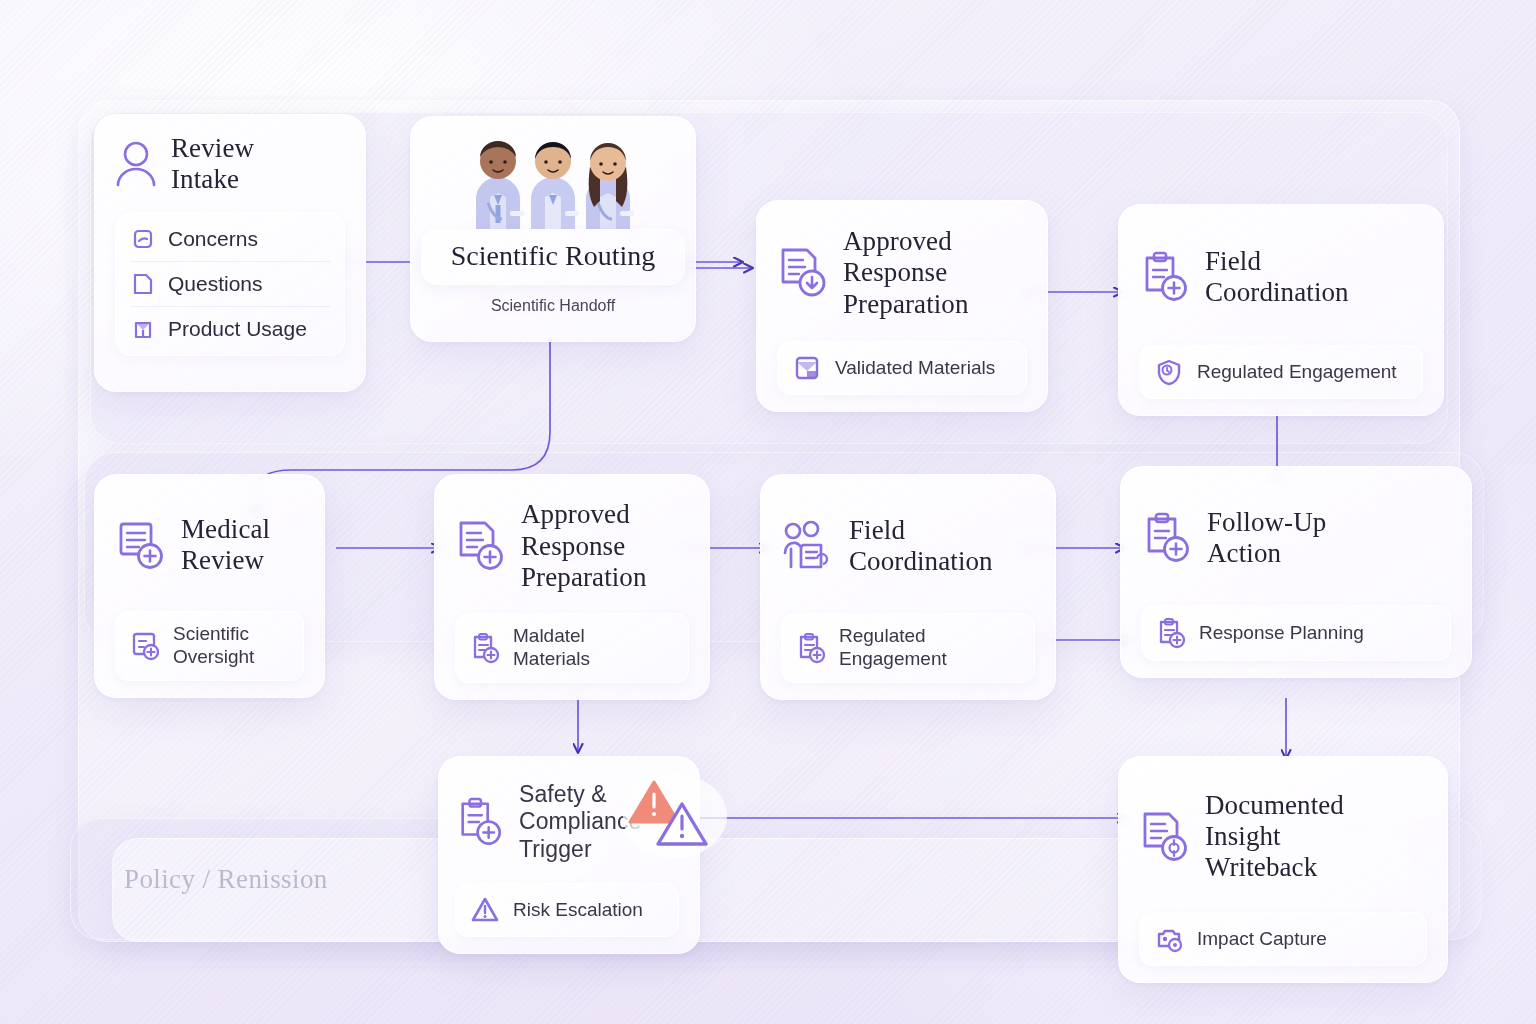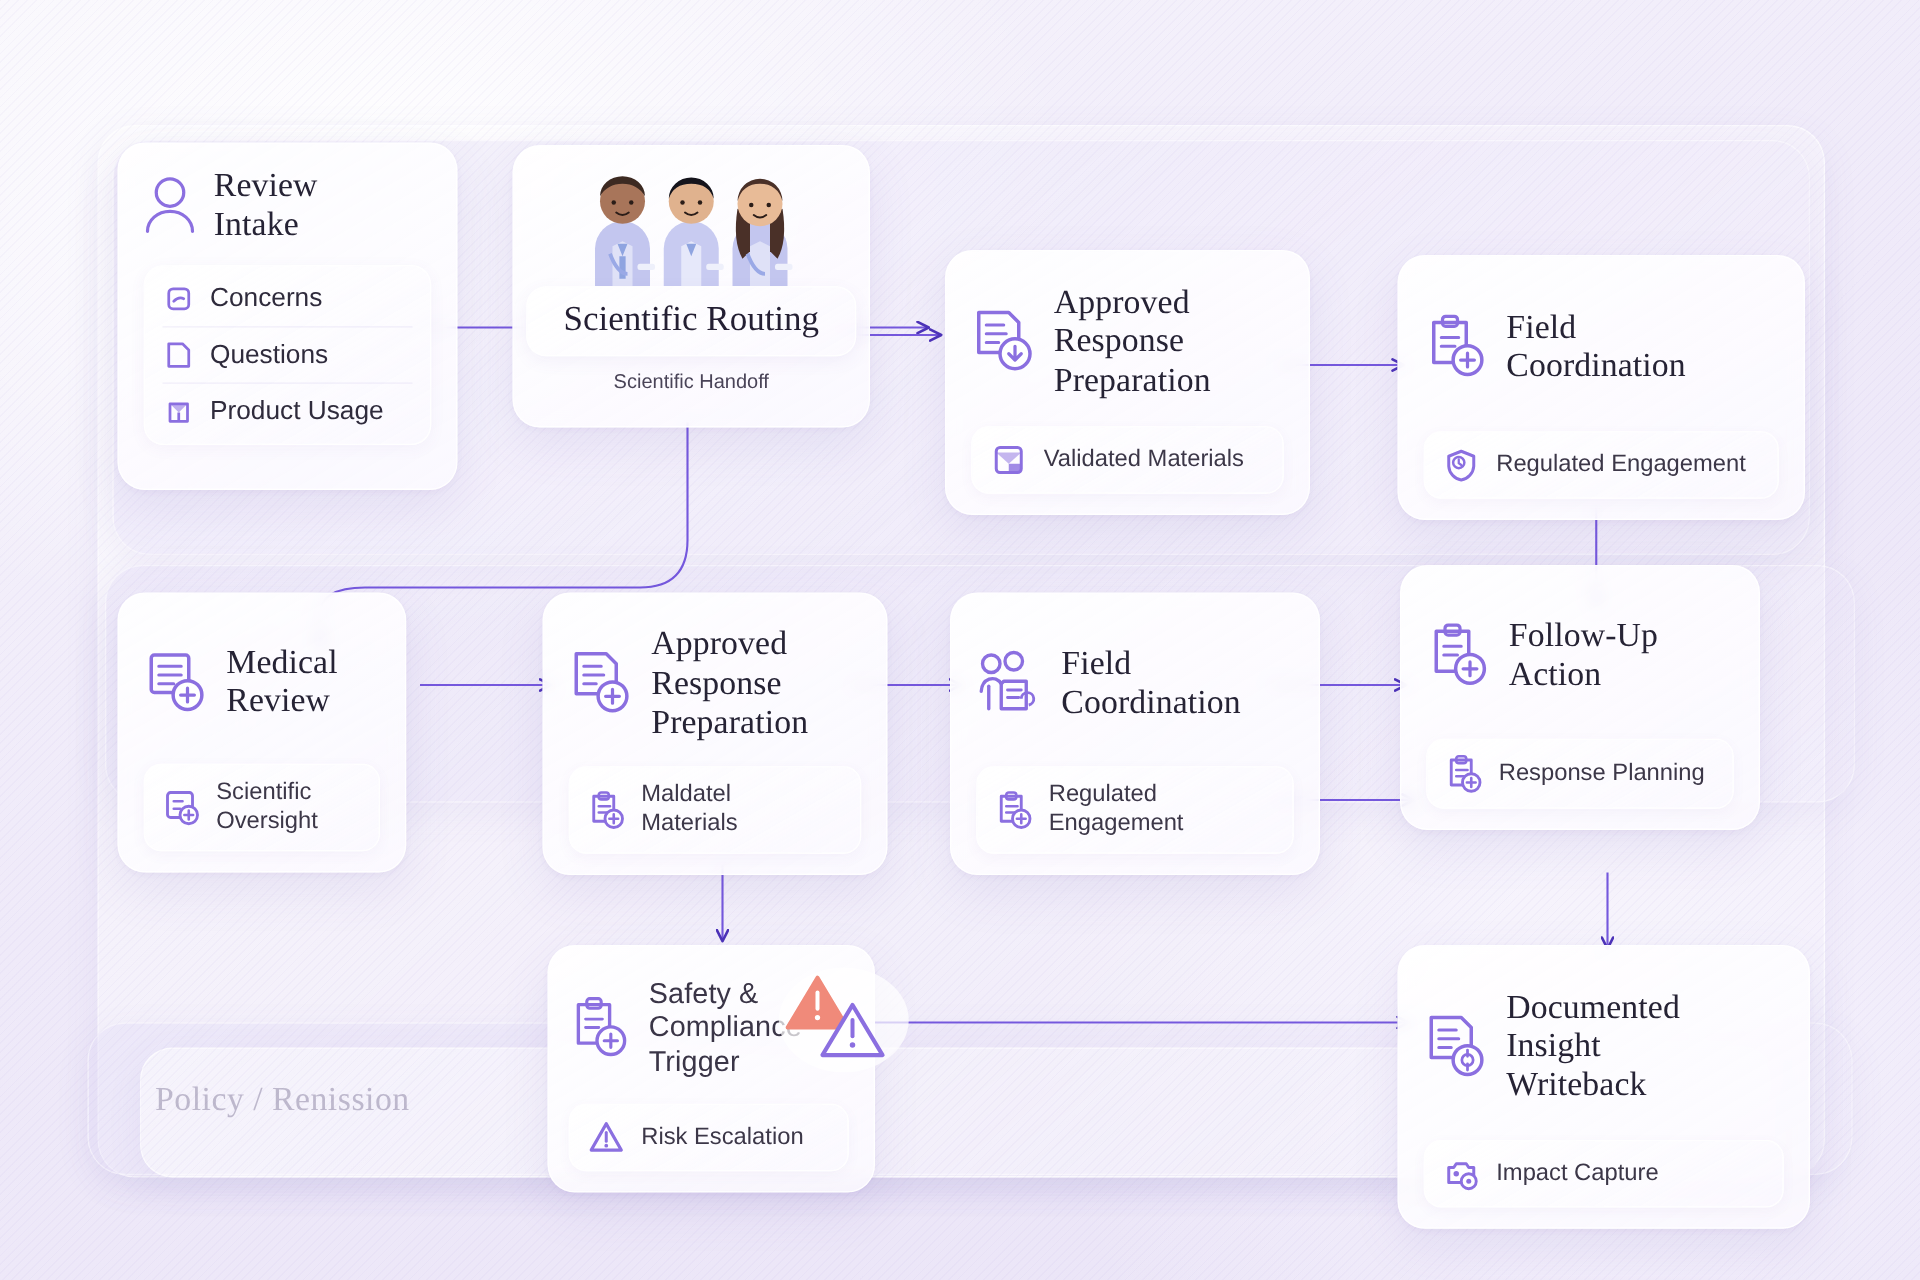--- a/index.html
+++ b/index.html
@@ -374,21 +374,21 @@
       <rect x="9" y="2" width="8" height="5.5" rx="2" fill="none" stroke="#8b6fe0" stroke-width="2.1"></rect>
       <path d="M9,13 h9 M9,18 h7" stroke="#8b6fe0" stroke-width="2.1" stroke-linecap="round"></path>
       <circle cx="21" cy="23" r="7" fill="#fff" stroke="#8b6fe0" stroke-width="2.3"></circle>
       <path d="M21,19.5 v7 M17.5,23 h7" stroke="#8b6fe0" stroke-width="2.1" stroke-linecap="round"></path>
     </svg>
     <span class="chip-label" style="white-space:pre-line;">Regulated
 Engagement</span>
   </div>
 </div>
 
-<div class="card" style="left:1120px; top:452px; width:288px; height:212px;">
+<div class="card" style="left:1120px; top:466px; width:352px; height:212px;">
   <div class="card-head">
     <svg class="ico" width="52" height="54" viewBox="0 0 52 54">
       <path d="M8,8 h26 v32 h-26 z" fill="none" stroke="#8b6fe0" stroke-width="2.8" stroke-linejoin="round"></path>
       <rect x="15" y="3" width="12" height="8" rx="2.5" fill="none" stroke="#8b6fe0" stroke-width="2.6"></rect>
       <path d="M14,20 h14 M14,27 h11" stroke="#8b6fe0" stroke-width="2.4" stroke-linecap="round"></path>
       <circle cx="35" cy="38" r="11.5" fill="#fff" stroke="#8b6fe0" stroke-width="2.8"></circle>
       <path d="M35,32.5 v11 M29.5,38 h11" stroke="#8b6fe0" stroke-width="2.6" stroke-linecap="round"></path>
     </svg>
     <div class="card-title" style="white-space:pre-line;">Follow-Up
 Action</div>

